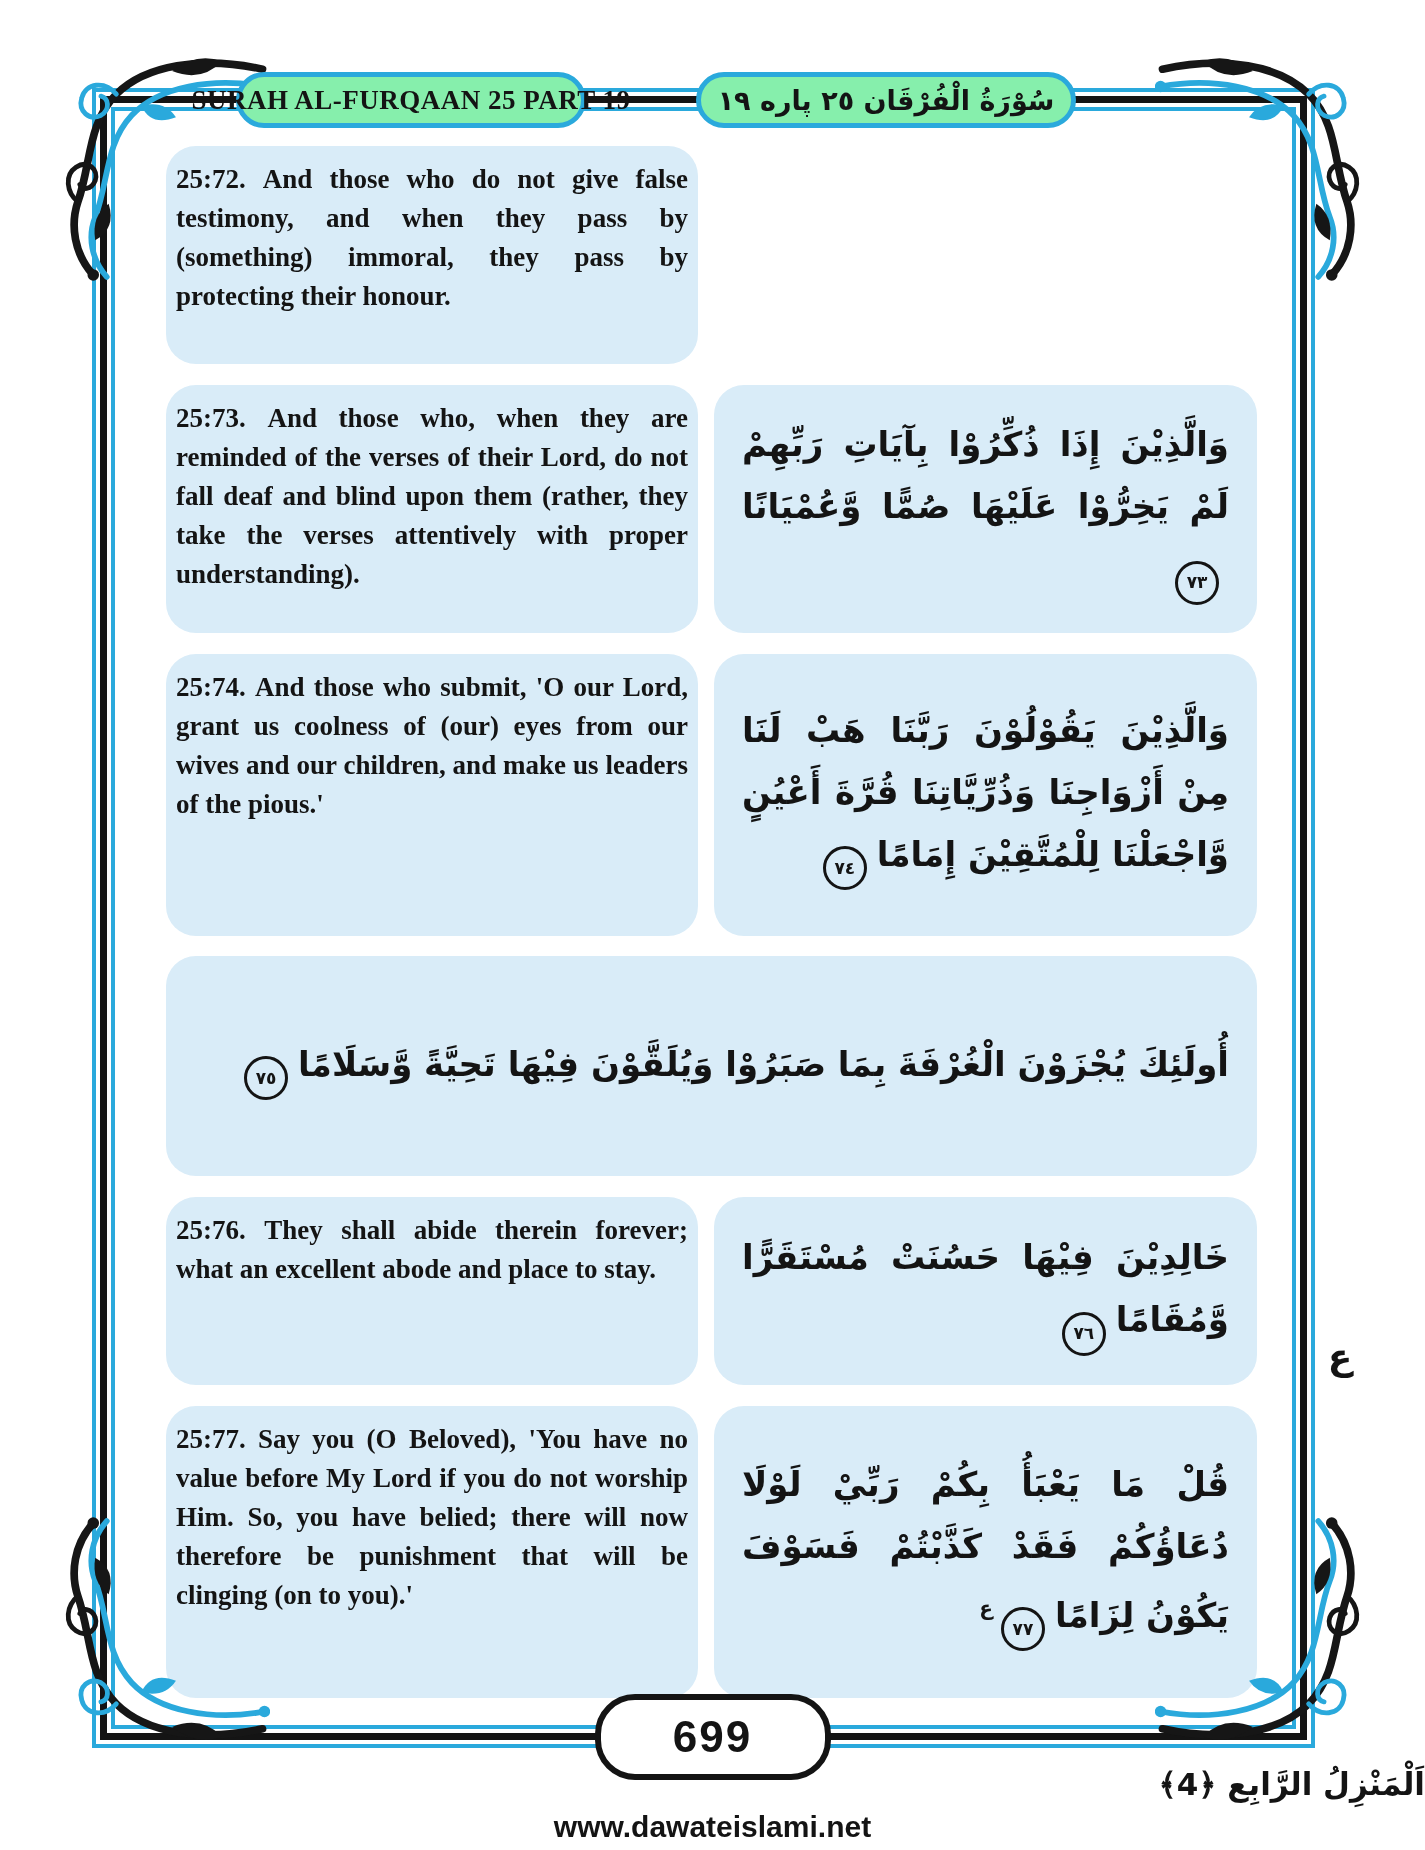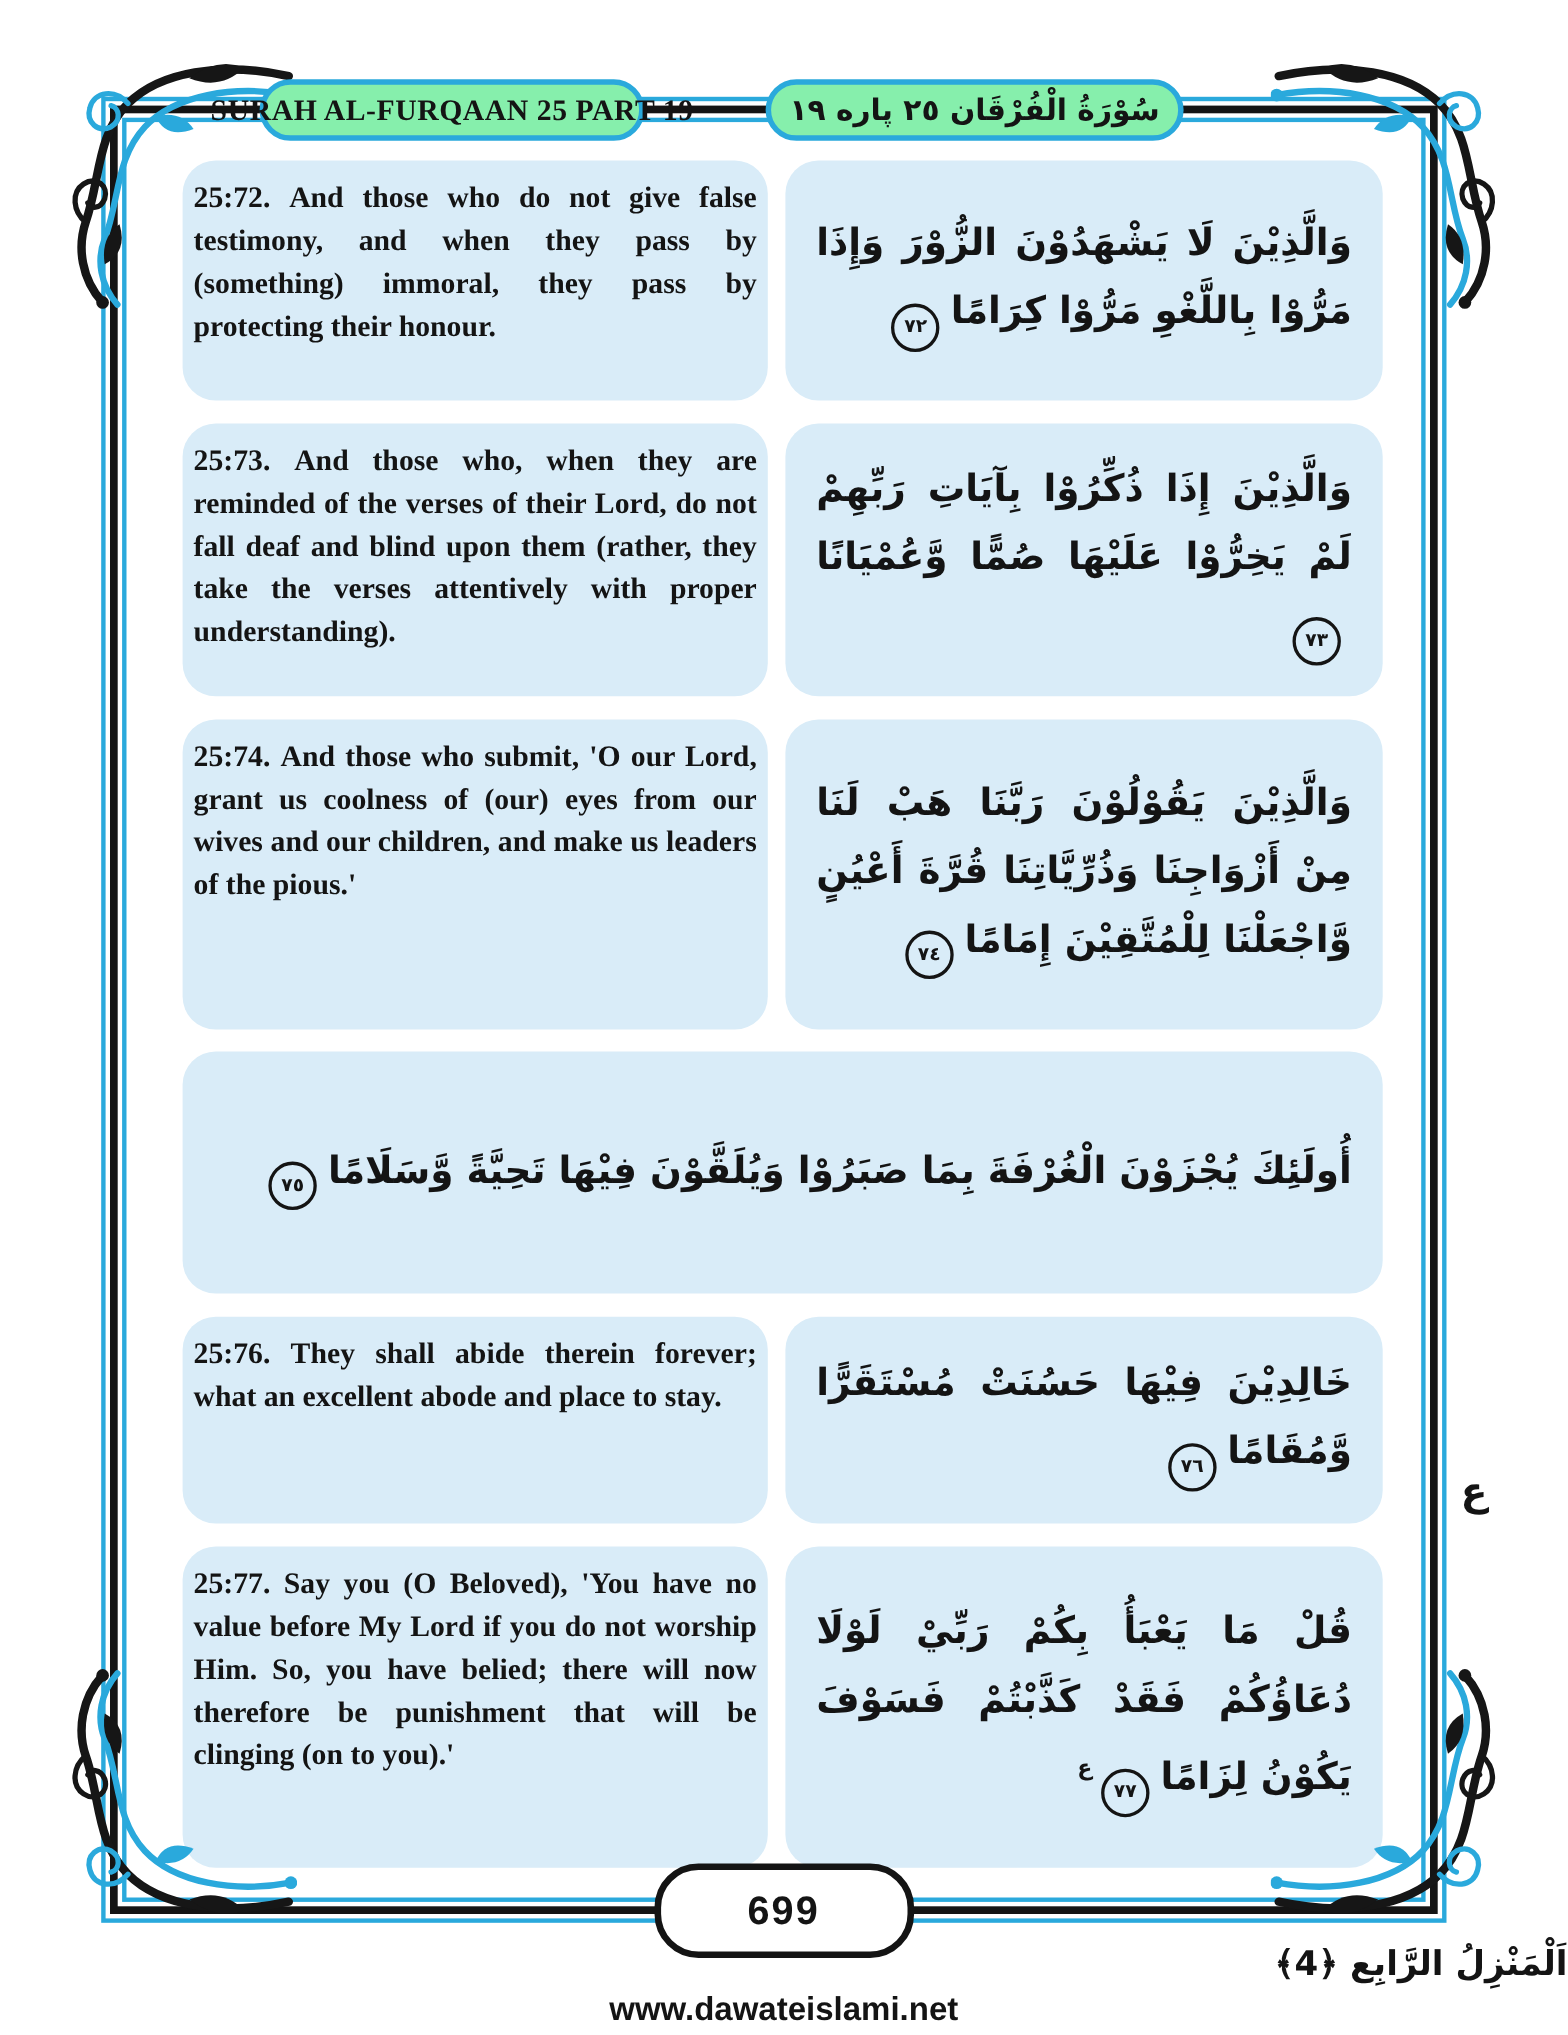--- a/index.html
+++ b/index.html
@@ -60,21 +60,21 @@
   .ruku-margin{position:absolute;left:1312px;top:1336px;width:56px;z-index:6;
                text-align:center;font-family:"DejaVu Sans",sans-serif;
                font-weight:700;font-size:36px;direction:rtl;}
 
   
   .page-num{position:absolute;left:50%;top:1694px;transform:translateX(-50%);
             width:224px;height:74px;background:#fff;z-index:6;
             border:6px solid var(--ink);border-radius:40px;
             display:flex;align-items:center;justify-content:center;
             font-family:"Liberation Sans","DejaVu Sans",sans-serif;
-            font-weight:700;font-size:36px;letter-spacing:2px;}
+            font-weight:700;font-size:44px;letter-spacing:2px;}
   .manzil{position:absolute;left:0;right:0;top:1766px;text-align:right;z-index:6;
           font-family:"DejaVu Sans",sans-serif;font-weight:700;font-size:31px;direction:rtl;}
   .siteurl{position:absolute;left:0;right:0;top:1810px;text-align:center;z-index:6;
            font-family:"Liberation Sans","DejaVu Sans",sans-serif;
            font-weight:600;font-size:30px;}
 </style>
 </head>
 <body>
 
 <svg width="0" height="0" style="position:absolute">
@@ -116,23 +116,20 @@
 <div class="pill right">
   <span class="t-ar">سُوْرَةُ الْفُرْقَان ٢٥ پاره ١٩</span>
 </div>
 
 <div class="content">
 
   <div class="row">
     <div class="box en-box">
       <span class="ref">25:72.</span>
       <span class="etext">And those who do not give false testimony, and when they pass by (something) immoral, they pass by protecting their honour.</span>
-    </div>
-    <div class="box ar-box">
-      <span class="inner"><span>وَالَّذِيْنَ لَا يَشْهَدُوْنَ الزُّوْرَ وَإِذَا مَرُّوْا بِاللَّغْوِ مَرُّوْا كِرَامًا</span><span class="ayah">٧٢</span></span>
     </div>
   </div>
 
   <div class="row">
     <div class="box en-box">
       <span class="ref">25:73.</span>
       <span class="etext">And those who, when they are reminded of the verses of their Lord, do not fall deaf and blind upon them (rather, they take the verses attentively with proper understanding).</span>
     </div>
     <div class="box ar-box">
       <span class="inner"><span>وَالَّذِيْنَ إِذَا ذُكِّرُوْا بِآيَاتِ رَبِّهِمْ لَمْ يَخِرُّوْا عَلَيْهَا صُمًّا وَّعُمْيَانًا</span><span class="ayah">٧٣</span></span>

